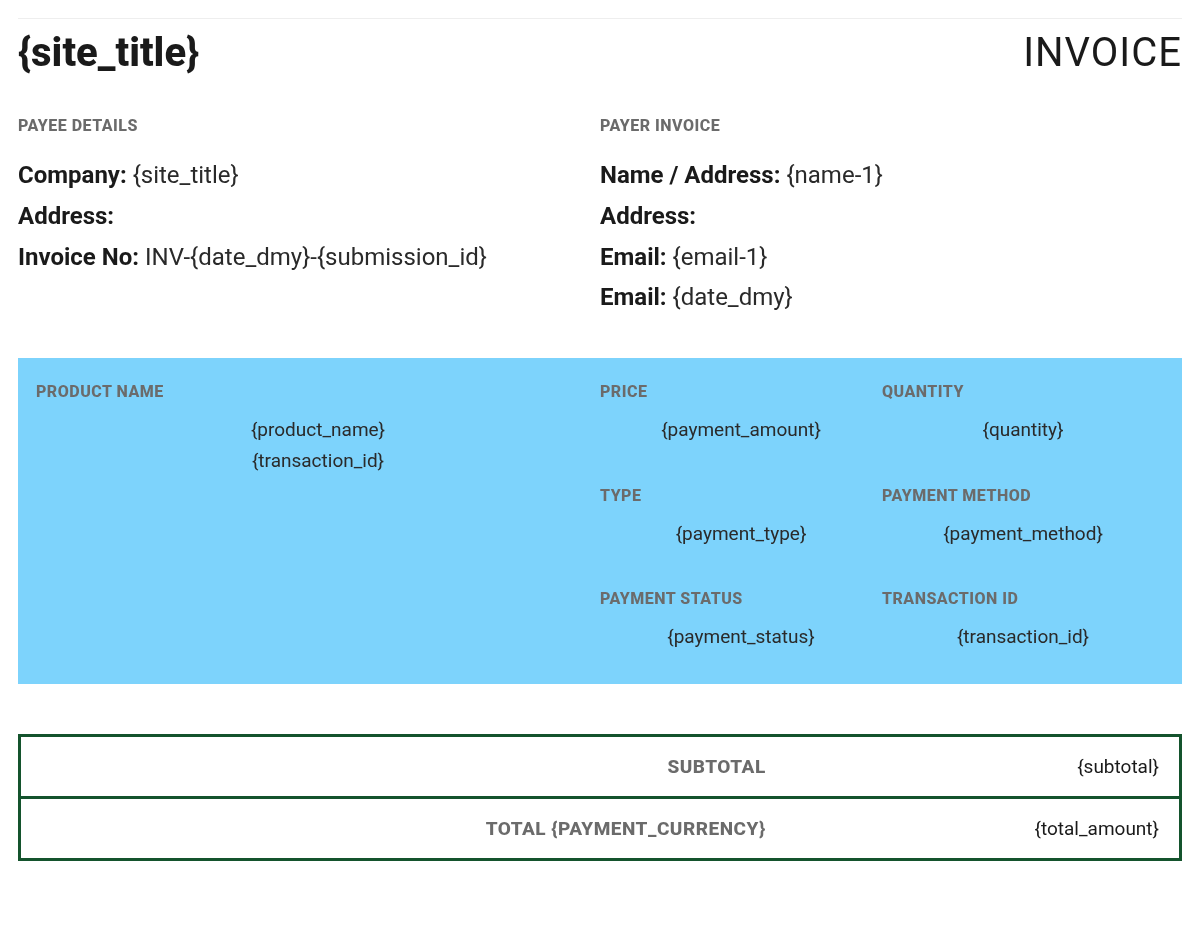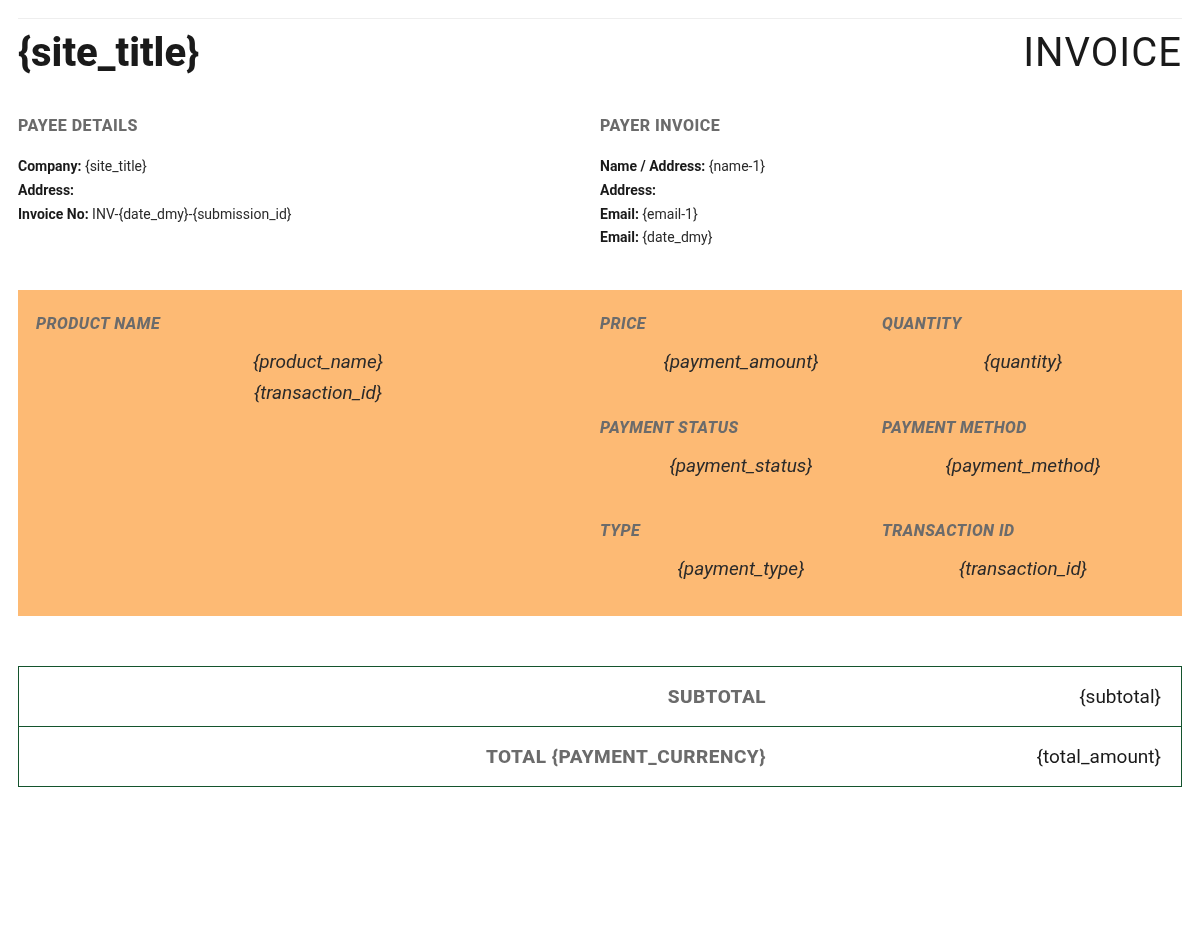--- a/index.html
+++ b/index.html
@@ -43,33 +43,32 @@
       padding-right: 20px;
     }
     .section-heading {
       font-size: 16px;
       font-weight: 800;
       color: #6b6b6b;
       letter-spacing: 0.5px;
       margin-bottom: 20px;
     }
     .detail-line {
-      font-size: 14px;
+      font-size: 24px;
       line-height: 1.7;
       color: #2a2a2a;
     }
     .detail-line b {
       font-weight: 700;
       color: #1a1a1a;
     }
     .products-block {
-      background: #fdba74;
+      background: #7dd3fc;
       padding: 24px 18px 32px 18px;
       margin-bottom: 50px;
-      font-style: italic;
     }
     .products-grid {
       display: grid;
       grid-template-columns: 50% 25% 25%;
       gap: 0;
     }
     .col-heading {
       font-size: 16px;
       font-weight: 800;
       color: #6b6b6b;
@@ -83,21 +82,21 @@
       text-align: center;
     }
     .sub-row {
       margin-top: 40px;
     }
     .totals-table {
       width: 100%;
       border-collapse: collapse;
     }
     .totals-table tr {
-      border: 1px solid #14532d;
+      border: 3px solid #14532d;
     }
     .totals-table td {
       padding: 18px 20px;
       font-size: 19px;
     }
     .totals-label {
       text-align: right;
       font-weight: 800;
       color: #6b6b6b;
       letter-spacing: 0.5px;
@@ -158,26 +157,26 @@
   <div class="products-grid">
     <div>
       <div class="col-heading">PRODUCT NAME</div>
       <div class="col-value">{product_name}</div>
       <div class="col-value">{transaction_id}</div>
     </div>
     <div>
       <div class="col-heading">PRICE</div>
       <div class="col-value">{payment_amount}</div>
       <div class="sub-row">
+        <div class="col-heading">TYPE</div>
+        <div class="col-value">{payment_type}</div>
+      </div>
+      <div class="sub-row">
         <div class="col-heading">PAYMENT STATUS</div>
         <div class="col-value">{payment_status}</div>
-      </div>
-      <div class="sub-row">
-        <div class="col-heading">TYPE</div>
-        <div class="col-value">{payment_type}</div>
       </div>
     </div>
     <div>
       <div class="col-heading">QUANTITY</div>
       <div class="col-value">{quantity}</div>
       <div class="sub-row">
         <div class="col-heading">PAYMENT METHOD</div>
         <div class="col-value">{payment_method}</div>
       </div>
       <div class="sub-row">

